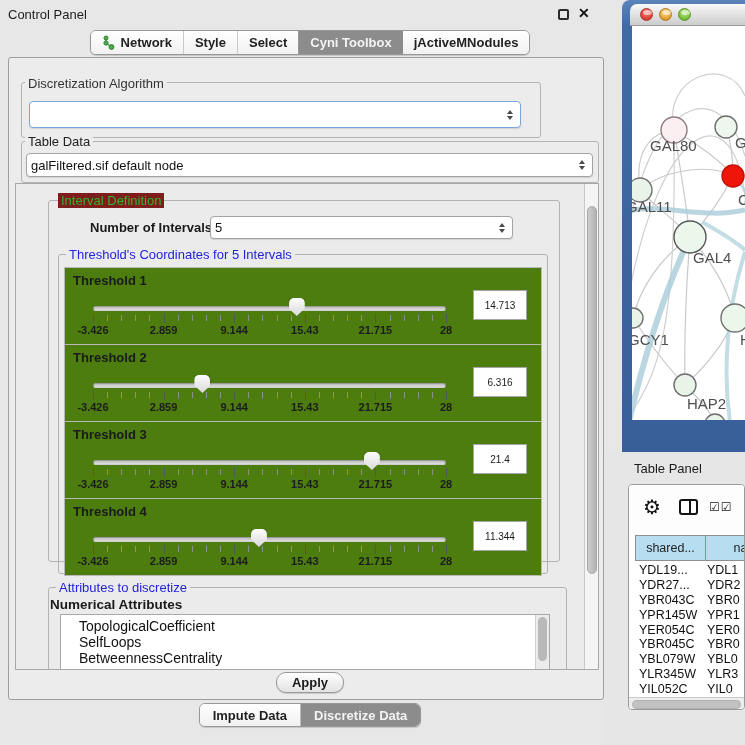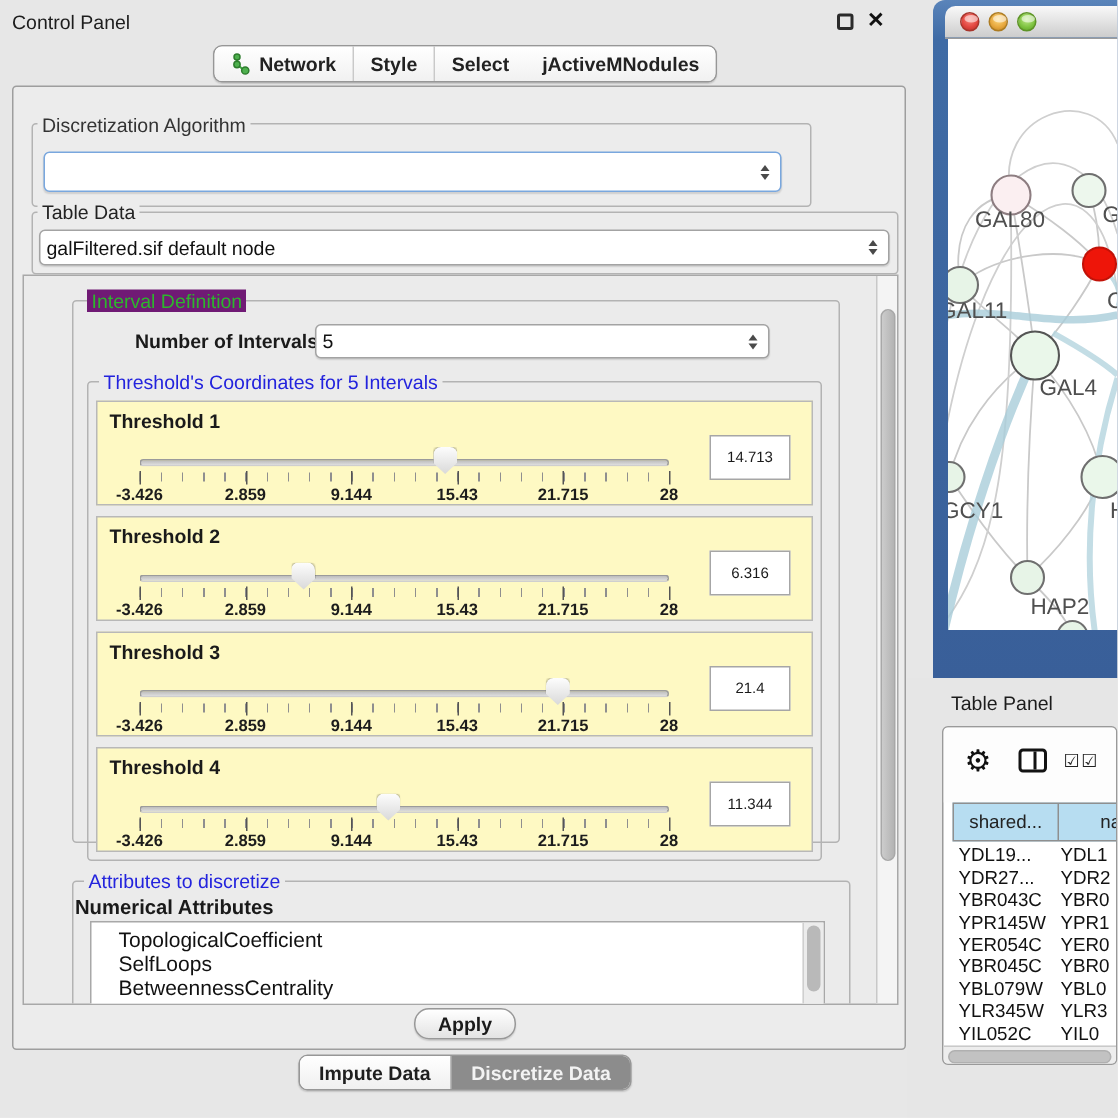--- a/index.html
+++ b/index.html
@@ -45,27 +45,27 @@
   .stepper .up { width:0; height:0; border-left:3.5px solid transparent; border-right:3.5px solid transparent; border-bottom:4px solid #4a4a4a; }
   .stepper .dn { width:0; height:0; border-left:3.5px solid transparent; border-right:3.5px solid transparent; border-top:4px solid #4a4a4a; }
   .td-combo { left:17px; top:95px; width:567px; height:24px; }
 
   
   .viewport { position:absolute; left:6px; top:125px; width:584px; height:487px; background:#ebebeb; border:1px solid #a8a8a8; overflow:hidden; }
   .vscroll { position:absolute; left:568px; top:0; width:15px; height:485px; background:#f4f4f4; border-left:1px solid #c8c8c8; }
   .vscroll .thumb { position:absolute; left:2px; top:22px; width:10px; height:368px; border-radius:5px; background:linear-gradient(90deg,#cccccc,#b3b3b3); border:1px solid #a8a8a8; }
 
   .int-group { left:32px; top:16px; width:512px; height:362px; border:1px solid #b3b3b3; border-radius:3px; position:absolute; }
-  .int-title { left:42px; top:9px; color:#2db52d; background:#701a75; }
+  .int-title { left:42px; top:9px; color:#2db52d; background:#7f1d1d; }
   .noi-label { position:absolute; left:74px; top:36px; font-size:13px; font-weight:bold; }
   .noi-combo { left:194px; top:32px; width:303px; height:23px; }
   .thr-group { left:42px; top:70px; width:490px; height:320px; border:1px solid #b3b3b3; border-radius:3px; position:absolute; }
   .thr-title { left:50px; top:63px; color:#2323dd; background:#ebebeb; }
 
-  .thr-box { position:absolute; left:48px; width:478px; height:70px; background:#fef9c3; border:1px solid #b8b8b8; }
+  .thr-box { position:absolute; left:48px; width:478px; height:78px; background:#4d7c0f; border:1px solid #b8b8b8; }
   .thr-box.t1 { top:83px; } .thr-box.t2 { top:160px; } .thr-box.t3 { top:237px; } .thr-box.t4 { top:314px;text-align:right; }
   .thr-label { position:absolute; left:8px; top:5px; font-size:13px; font-weight:bold; }
   .slider { position:absolute; left:28px; top:26px; width:353px; height:42px; }
   .track { position:absolute; left:0; top:12px; width:353px; height:5px; border-radius:3px; background:linear-gradient(#bdbdbd,#dedede); border:1px solid #9b9b9b; border-bottom-color:#cfcfcf; }
   .minor-ticks { position:absolute; left:0; top:21px; width:354px; height:6px; background:repeating-linear-gradient(90deg,#8f8f8f 0px,#8f8f8f 1px,transparent 1px,transparent 14.12px); }
   .major-tick { position:absolute; top:20px; width:1px; height:9px; background:#555; }
   .tick-lab { position:absolute; top:30px; transform:translateX(-50%); font-size:11px; font-weight:bold; color:#1c1c1c; white-space:nowrap; }
   .handle { position:absolute; top:4px; width:16px; height:18px; background:linear-gradient(#fdfdfd,#d9d9d9); border-radius:5px 5px 2px 2px; clip-path:polygon(0 0,100% 0,100% 58%,50% 100%,0 58%); filter:drop-shadow(0 0 1px rgba(0,0,0,.6)); }
   .value-box { position:absolute; left:408px; top:22px; width:54px; height:30px; background:#fff; border:1px solid #a6a6a6; font-size:10px; display:flex; align-items:center; justify-content:center; }
 
@@ -138,20 +138,23 @@
         <circle cx="4" cy="8" r="2.1" fill="#4db04d" stroke="#2d7c2d"></circle>
         <circle cx="9.5" cy="12" r="2.4" fill="#4db04d" stroke="#2d7c2d"></circle>
       </svg>
       <span>Network</span>
     </div>
     <div class="seg">
         <span>Style</span>
       </div>
     <div class="seg">
         <span>Select</span>
+      </div>
+    <div class="seg sel">
+        <span>Cyni Toolbox</span>
       </div>
     <div class="seg after-sel">
         <span>jActiveMNodules</span>
       </div>
   </div>
 </div>
 
 <div class="main-panel">
 
   <div class="grp disc-group"></div>

